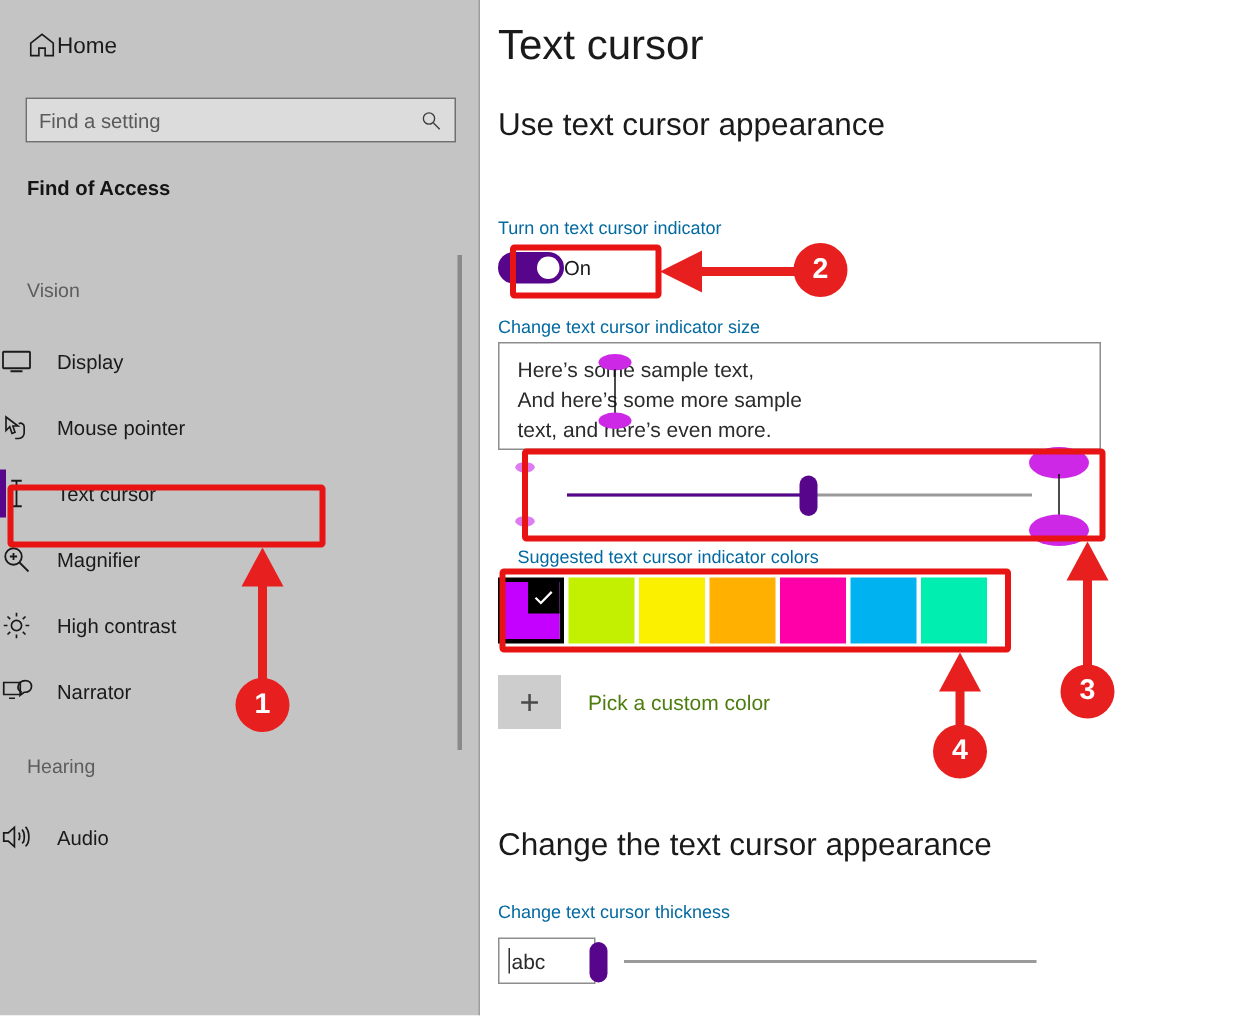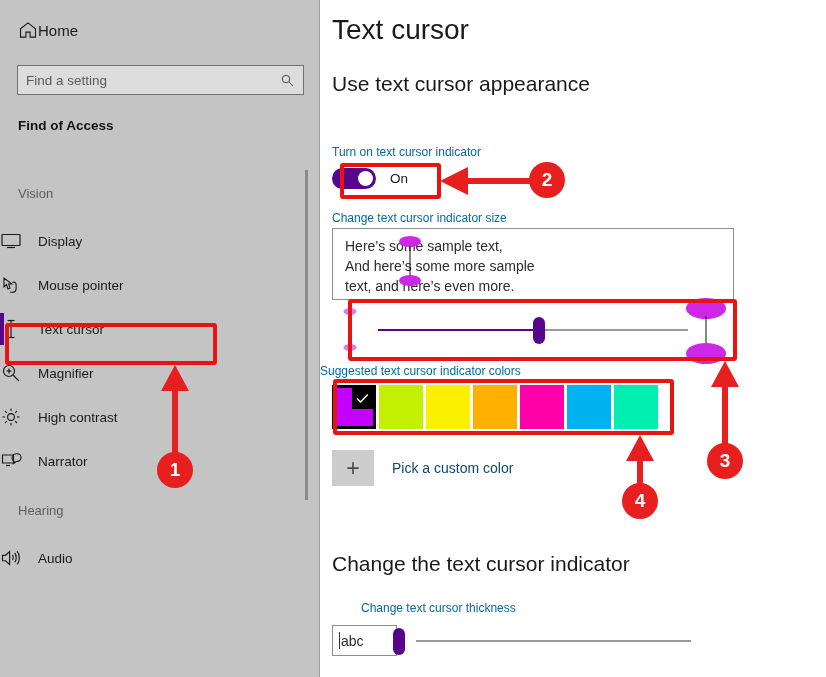--- a/index.html
+++ b/index.html
@@ -89,21 +89,21 @@
   .h2 {
     position: absolute; font-size: 21px; color: #1a1a1a; font-weight: normal;
   }
   .lbl {
     position: absolute; font-size: 12px; color: #0369a1;
   }
 
   
   .toggle-wrap {
     position: absolute; left: 12px; top: 168px;
-    display: flex; align-items: center; gap: 14px;
+    display: flex; align-items: center; 
   }
   .toggle {
     width: 44px; height: 21px; border-radius: 11px;
     background: #57068c; position: relative;
   }
   .toggle .knob {
     position: absolute; right: 3px; top: 3px;
     width: 15px; height: 15px; border-radius: 50%; background: #fff;
   }
   .toggle-text { font-size: 13.5px; color: #1a1a1a; }
@@ -162,21 +162,21 @@
 
   .custom-row {
     position: absolute; left: 12px; top: 450px;
     display: flex; align-items: center; gap: 18px;
   }
   .plus-btn {
     width: 42px; height: 36px; background: #cdcdcd;
     display: flex; align-items: center; justify-content: center;
     font-size: 23px; color: #4a4a4a; line-height: 1;
   }
-  .custom-lbl { font-size: 14px; color: #0c4a6e; }
+  .custom-lbl { font-size: 14px; color: #4d7c0f; }
 
   
   .abc-box {
     position: absolute; left: 12px; top: 625px;
     width: 65px; height: 31px; border: 1px solid #8d8d8d;
     background: #fff; display: flex; align-items: center;
     padding-left: 6px; font-size: 14px; color: #2b2b2b;
   }
   .abc-caret {
     display: inline-block; width: 1px; height: 17px; background: #333;
@@ -370,21 +370,21 @@
       </div>
       <div class="size-thumb" style="left: 201.2px; background: rgb(87, 6, 140);"></div>
 
       <div class="cursor-glyph" style="left:352px; top:-5px; width:44px; height:66px;">
         <div class="cap" style="top:0; width:40px; height:21px; background:#cc28e6;"></div>
         <div class="stem" style="top:18px; height:30px;"></div>
         <div class="cap" style="top:45px; width:40px; height:21px; background:#cc28e6;"></div>
       </div>
     </div>
 
-    <div class="lbl" style="left:0; top:364px;">Suggested text cursor indicator colors</div>
+    <div class="lbl" style="left:25px; top:364px;">Suggested text cursor indicator colors</div>
 
     <div class="swatches">
       <div class="swatch selected">
         <div class="inner" id="sw0" style="background: rgb(196, 0, 255);"></div>
         <div class="check">
           <svg width="13" height="11" viewBox="0 0 13 11" fill="none" stroke="#fff" stroke-width="1.5">
             <polyline points="1,5.5 4.6,9 11.8,1.6"></polyline>
           </svg>
         </div>
       </div>
@@ -394,23 +394,23 @@
       <div class="swatch" id="sw4" style="background: rgb(255, 0, 168);"></div>
       <div class="swatch" id="sw5" style="background: rgb(0, 179, 240);"></div>
       <div class="swatch" id="sw6" style="background: rgb(0, 239, 176);"></div>
     </div>
 
     <div class="custom-row">
       <div class="plus-btn">+</div>
       <span class="custom-lbl">Pick a custom color</span>
     </div>
 
-    <div class="h2" style="left:12px; top:552px;">Change the text cursor indicator</div>
-
-    <div class="lbl" style="left:12px; top:601px;margin-left:29px;">Change text cursor thickness</div>
+    <div class="h2" style="left:12px; top:552px;">Change the text cursor appearance</div>
+
+    <div class="lbl" style="left:12px; top:601px;">Change text cursor thickness</div>
 
     <div class="abc-box">
       <span class="abc-caret"></span>
         <span>abc</span>
     </div>
     <div class="th-track"></div>
     <div class="th-thumb" style="background: rgb(87, 6, 140);"></div>
 
   </div>
 

